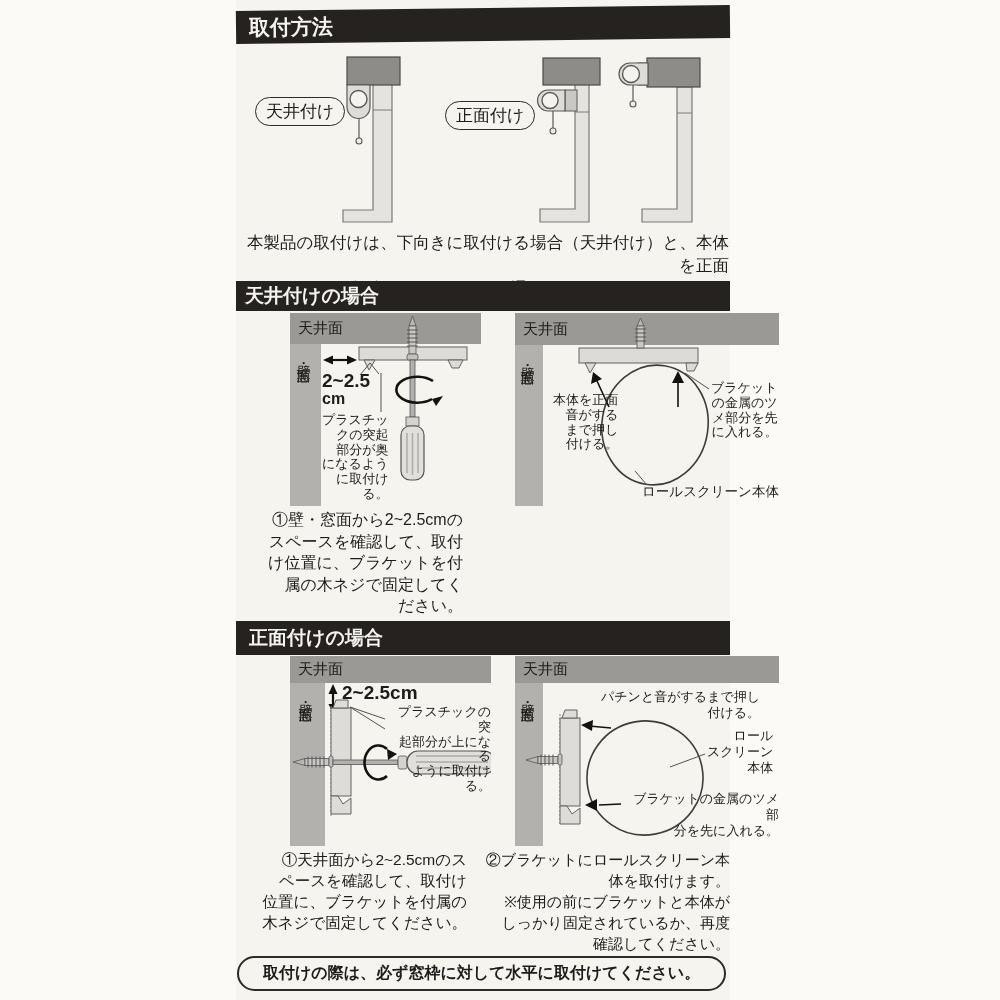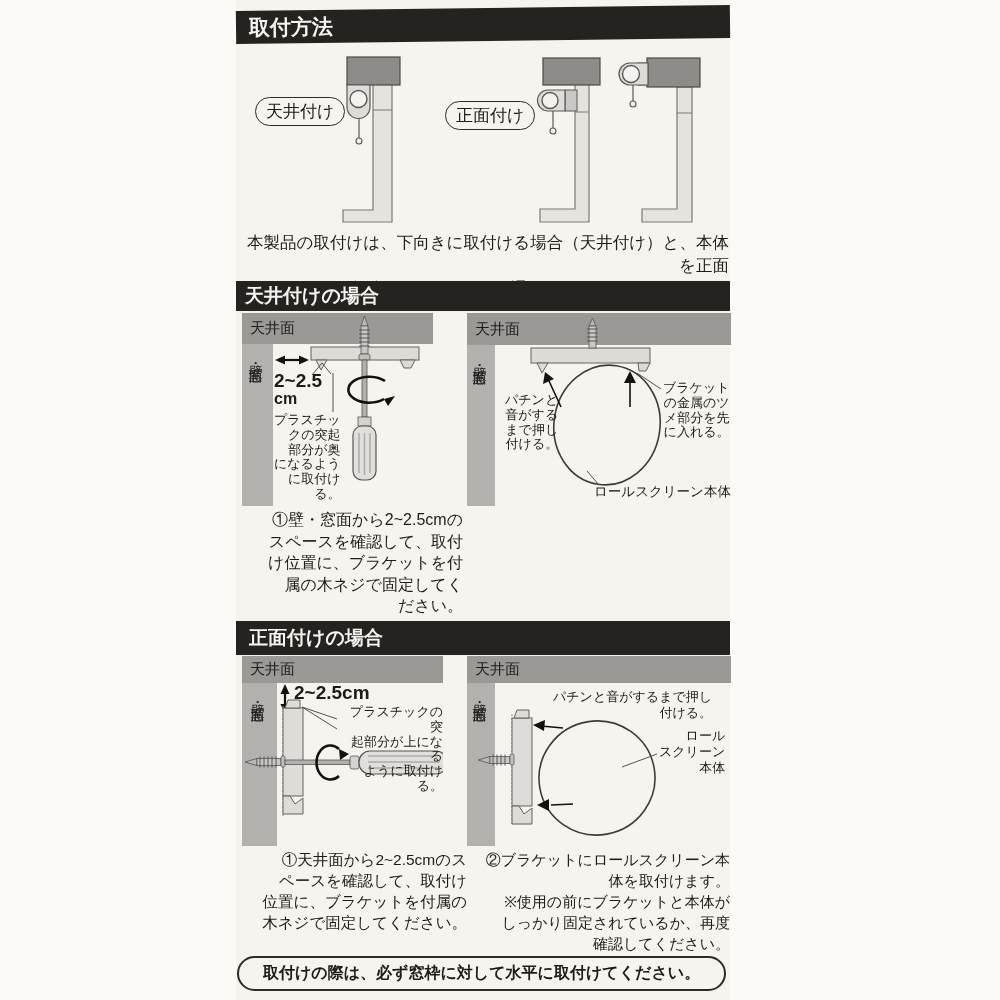--- a/index.html
+++ b/index.html
@@ -14,21 +14,21 @@
   .content{position:absolute;left:236px;top:0;width:494px;height:1000px;background:var(--page-bg);text-align:right;}
   .bar{position:absolute;left:0;width:494px;background:var(--header-bg);color:var(--header-text);
        font-weight:bold;display:flex;align-items:center;padding-left:13px;box-sizing:border-box;}
   .title-bar{top:8px;height:33px;font-size:21px;transform:rotate(-0.7deg);}
   .sec-bar1{top:281px;height:30px;font-size:19px;padding-left:9px;}
   .sec-bar2{top:621px;height:34px;font-size:19px;}
   .overview{position:absolute;top:46px;left:0;width:494px;height:184px;}
   .pill{position:absolute;border:1.5px solid #2e2a26;border-radius:15px;padding:2px 10px;
         font-size:17px;background:transparent;white-space:nowrap;margin-top:44px;}
   .intro{position:absolute;top:231px;left:3px;width:490px;font-size:16.5px;line-height:23px;white-space:pre-line;}
-  .dgbox{position:absolute;height:193px;}
+  .dgbox{position:absolute;height:193px;margin-left:48px;}
   .row1{top:313px;} .row2{top:656px;height:190px;}
   .b1{left:6px;width:191px;} .b2{left:231px;width:264px;}
   .b3{left:6px;width:201px;} .b4{left:231px;width:264px;}
   .dgbox svg{position:absolute;left:0;top:0;}
   .dlabel{position:absolute;font-size:15px;}
   .vlabel{position:absolute;writing-mode:vertical-rl;text-orientation:upright;font-size:14px;letter-spacing:2px;}
   .dim{position:absolute;font-weight:bold;font-size:19px;white-space:pre-line;}
   .dnote{position:absolute;font-size:13px;line-height:14.8px;white-space:pre-line;}
   .dnote2{position:absolute;font-size:13px;line-height:16px;white-space:pre-line;}
   .blabel{position:absolute;font-size:13.5px;white-space:nowrap;}
@@ -165,21 +165,21 @@
         </g>
         <g>
           <line x1="163" y1="94" x2="163" y2="66" stroke="#14110e" stroke-width="1.6"></line>
           <polygon points="163,58 157,70 169,70" fill="#14110e"></polygon>
         </g>
         <line x1="194" y1="76" x2="170" y2="60" stroke="#55524e" stroke-width="1"></line>
         <line x1="120" y1="158" x2="132" y2="172" stroke="#55524e" stroke-width="1"></line>
       </svg>
       <div class="dlabel" style="left:8px;top:7px">天井面</div>
       <div class="vlabel" style="left:4px;top:42px">壁・窓面</div>
-      <div class="dnote" style="left:38px;top:80px">パチンと
+      <div class="dnote" style="left:38px;top:80px">本体を正面
 音がする
 まで押し
 付ける。</div>
       <div class="dnote" style="left:196px;top:68px">ブラケット
 の金属のツ
 メ部分を先
 に入れる。</div>
       <div class="blabel" style="left:127px;top:170px">ロールスクリーン本体</div>
     </div>
 
@@ -263,20 +263,22 @@
         </g>
         <line x1="190" y1="98" x2="155" y2="111" stroke="#55524e" stroke-width="1"></line>
       </svg>
       <div class="dlabel" style="left:8px;top:4px">天井面</div>
       <div class="vlabel" style="left:4px;top:36px">壁・窓面</div>
       <div class="dnote2" style="left:86px;top:33px">パチンと音がするまで押し
 付ける。</div>
       <div class="dnote2" style="left:192px;top:72px">ロール
 スクリーン
 本体</div>
+      <div class="dnote2" style="left:110px;top:135px">ブラケットの金属のツメ部
+分を先に入れる。</div>
     </div>
 
     <div class="steps s2a">①天井面から2~2.5cmのス
 　ペースを確認して、取付け
 　位置に、ブラケットを付属の
 　木ネジで固定してください。</div>
     <div class="steps s2b">②ブラケットにロールスクリーン本
 　体を取付けます。
 ※使用の前にブラケットと本体が
 　しっかり固定されているか、再度

